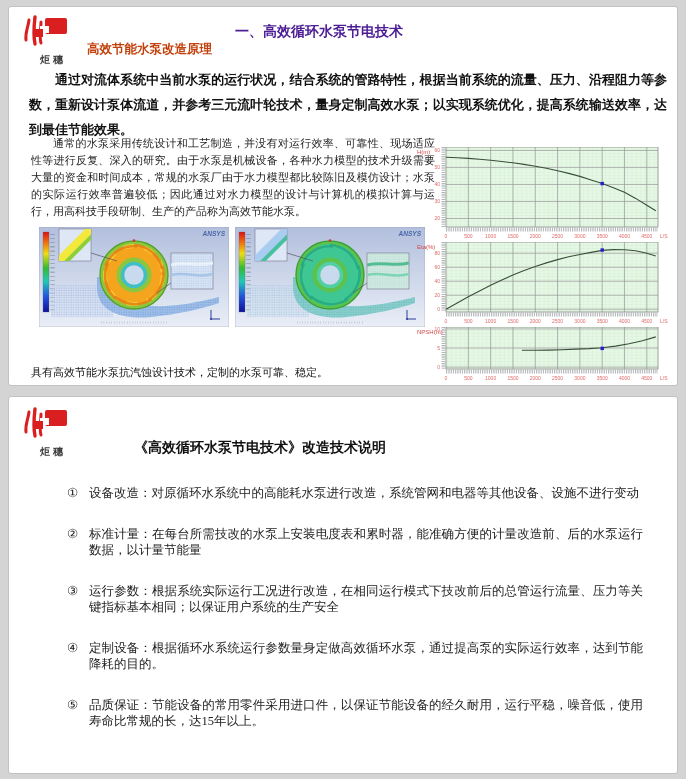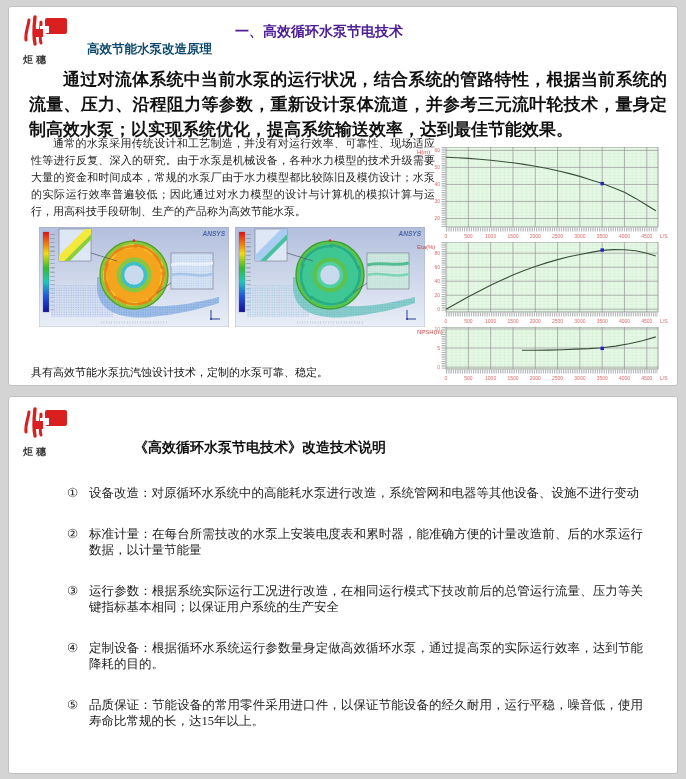--- a/index.html
+++ b/index.html
@@ -12,33 +12,33 @@
   .card{
     position:absolute;left:8px;width:670px;
     background:#ffffff;border:1px solid #c2c2c2;border-radius:3px;
     box-sizing:border-box;overflow:hidden;
   }
   #slide1{top:6px;height:380px;}
   #slide2{top:396px;height:378px;}
   .logo{position:absolute;left:12px;top:6px;width:60px;}
   .logo-text{
     font-size:10px;font-weight:bold;color:#3a3a3a;
-    letter-spacing:3px;margin-top:-2px;margin-left:2px;
+    letter-spacing:3px;margin-top:-2px;margin-left:19px;
   }
   .title1{
     position:absolute;left:120px;top:16px;width:380px;margin:0;
     font-size:14px;font-weight:bold;color:#4c1d95;text-align:center;
   }
   .subtitle{
     position:absolute;left:78px;top:34px;margin:0;
-    font-size:12.5px;font-weight:bold;color:#0c4a6e;
+    font-size:12.5px;font-weight:bold;color:#c2410c;
   }
   .para1{
     position:absolute;left:20px;top:60px;width:638px;margin:0;
-    font-size:17px;font-weight:bold;color:#111;
+    font-size:13px;font-weight:bold;color:#111;
     line-height:25px;text-indent:2em;text-align:justify;
   }
   .leftcol{position:absolute;left:22px;top:128px;width:404px;}
   .para2{
     margin:0;
     font-family:"Liberation Serif",serif;
     font-size:11px;color:#222;line-height:17px;
     text-indent:2em;text-align:justify;
   }
   .cfdrow{

